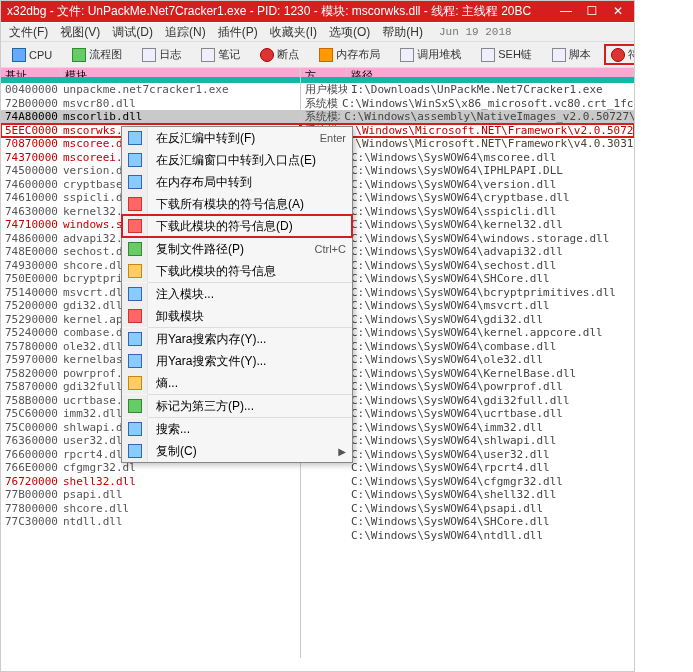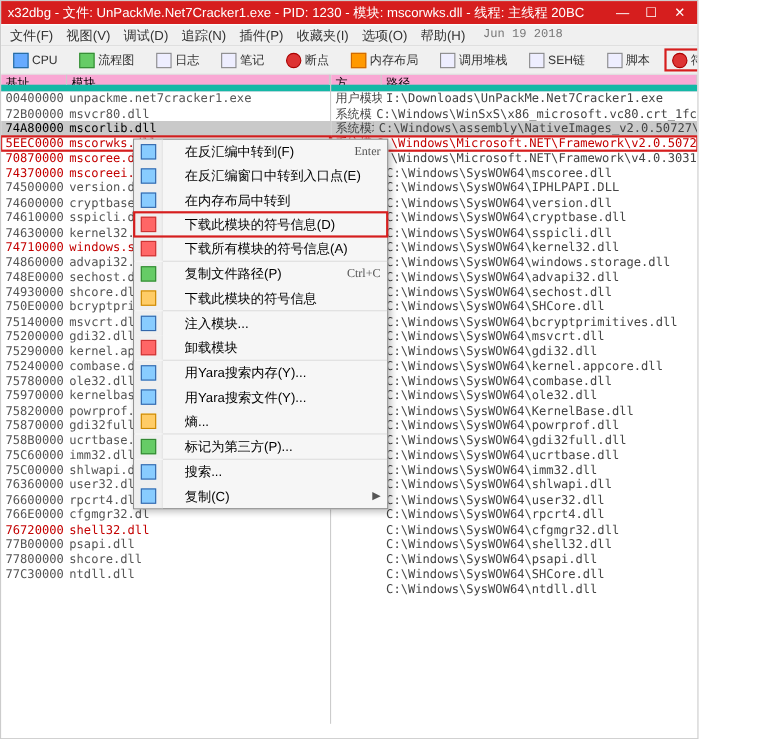--- a/index.html
+++ b/index.html
@@ -33,29 +33,29 @@
   .mod { flex: 1; color: #555; padding-left: 2px; }
   .mod.red { color: #c30000; }
   .path { color: #444; padding-left: 4px; white-space: nowrap; overflow: hidden; }
   .row.sel { background: #c9c9c9; color: #000; }
   .row.sel .addr, .row.sel .mod { color: #000; }
   .row.hlbox { outline: 2px solid #d61e1e; outline-offset: -1px; }
   .row.hlbox .addr.red, .row.hlbox .mod.red { color: #c30000; }
   .rightcols .col-header > div:nth-child(1){ width: 46px; }
   .rightcols .col-header > div:nth-child(2){ flex:1; }
   .context-menu { position: absolute; left: 120px; top: 125px; width: 232px; background: #f6f6f6; border: 1px solid #888; box-shadow: 2px 2px 6px rgba(0,0,0,.25); font-size: 12px; z-index: 100; }
-  .ctx-item { display: flex; align-items: center; height: 22px; padding-right: 6px; gap: 12px; }
+  .ctx-item { display: flex; align-items: center; height: 22px; padding-right: 6px; }
   .ctx-gutter { width: 26px; height: 22px; background: #efefef; display: flex; align-items: center; justify-content: center; border-right: 1px solid #e3e3e3; }
   .ctx-gutter .gicon { width: 14px; height: 14px; border: 1px solid #999; background: #fff; }
   .gicon.red { background: #f66; border-color:#c33; }
   .gicon.blue { background: #8cf; border-color:#36a; }
   .gicon.green { background: #6c6; border-color:#383; }
   .gicon.orange { background: #fc6; border-color:#c80; }
   .ctx-label { flex: 1; padding-left: 8px; white-space: nowrap; }
-  .ctx-accel { color: #555; font-size: 11px; padding-left: 6px; font-family: Liberation Serif, serif; }
+  .ctx-accel { color: #555; font-size: 11px; padding-left: 6px; font-family: Liberation Sans, sans-serif; }
   .ctx-item.selhl { outline: 2px solid #d61e1e; outline-offset: -1px; }
   .ctx-sep { height: 1px; background: #ddd; margin-left: 26px; }
   .arrow { font-size: 10px; color: #555; padding-left:4px; }
 </style>
 </head>
 <body>
 <div class="window">
 
   <div class="titlebar">
     <span class="titlebar-text">x32dbg - 文件: UnPackMe.Net7Cracker1.exe - PID: 1230 - 模块: mscorwks.dll - 线程: 主线程 20BC</span>
@@ -165,31 +165,31 @@
           <span class="gicon blue"></span>
         </span>
         <span class="ctx-label">在反汇编窗口中转到入口点(E)</span>
       </div>
       <div class="ctx-item">
         <span class="ctx-gutter">
           <span class="gicon blue"></span>
         </span>
         <span class="ctx-label">在内存布局中转到</span>
       </div>
+      <div class="ctx-item">
+        <span class="ctx-gutter">
+          <span class="gicon red"></span>
+        </span>
+        <span class="ctx-label">下载所有模块的符号信息(A)</span>
+      </div>
       <div class="ctx-item selhl">
         <span class="ctx-gutter">
           <span class="gicon red"></span>
         </span>
         <span class="ctx-label">下载此模块的符号信息(D)</span>
-      </div>
-      <div class="ctx-item">
-        <span class="ctx-gutter">
-          <span class="gicon red"></span>
-        </span>
-        <span class="ctx-label">下载所有模块的符号信息(A)</span>
       </div>
       <div class="ctx-sep"></div>
       <div class="ctx-item">
         <span class="ctx-gutter">
           <span class="gicon green"></span>
         </span>
         <span class="ctx-label">复制文件路径(P)</span>
         <span class="ctx-accel">Ctrl+C</span>
       </div>
       <div class="ctx-item">

